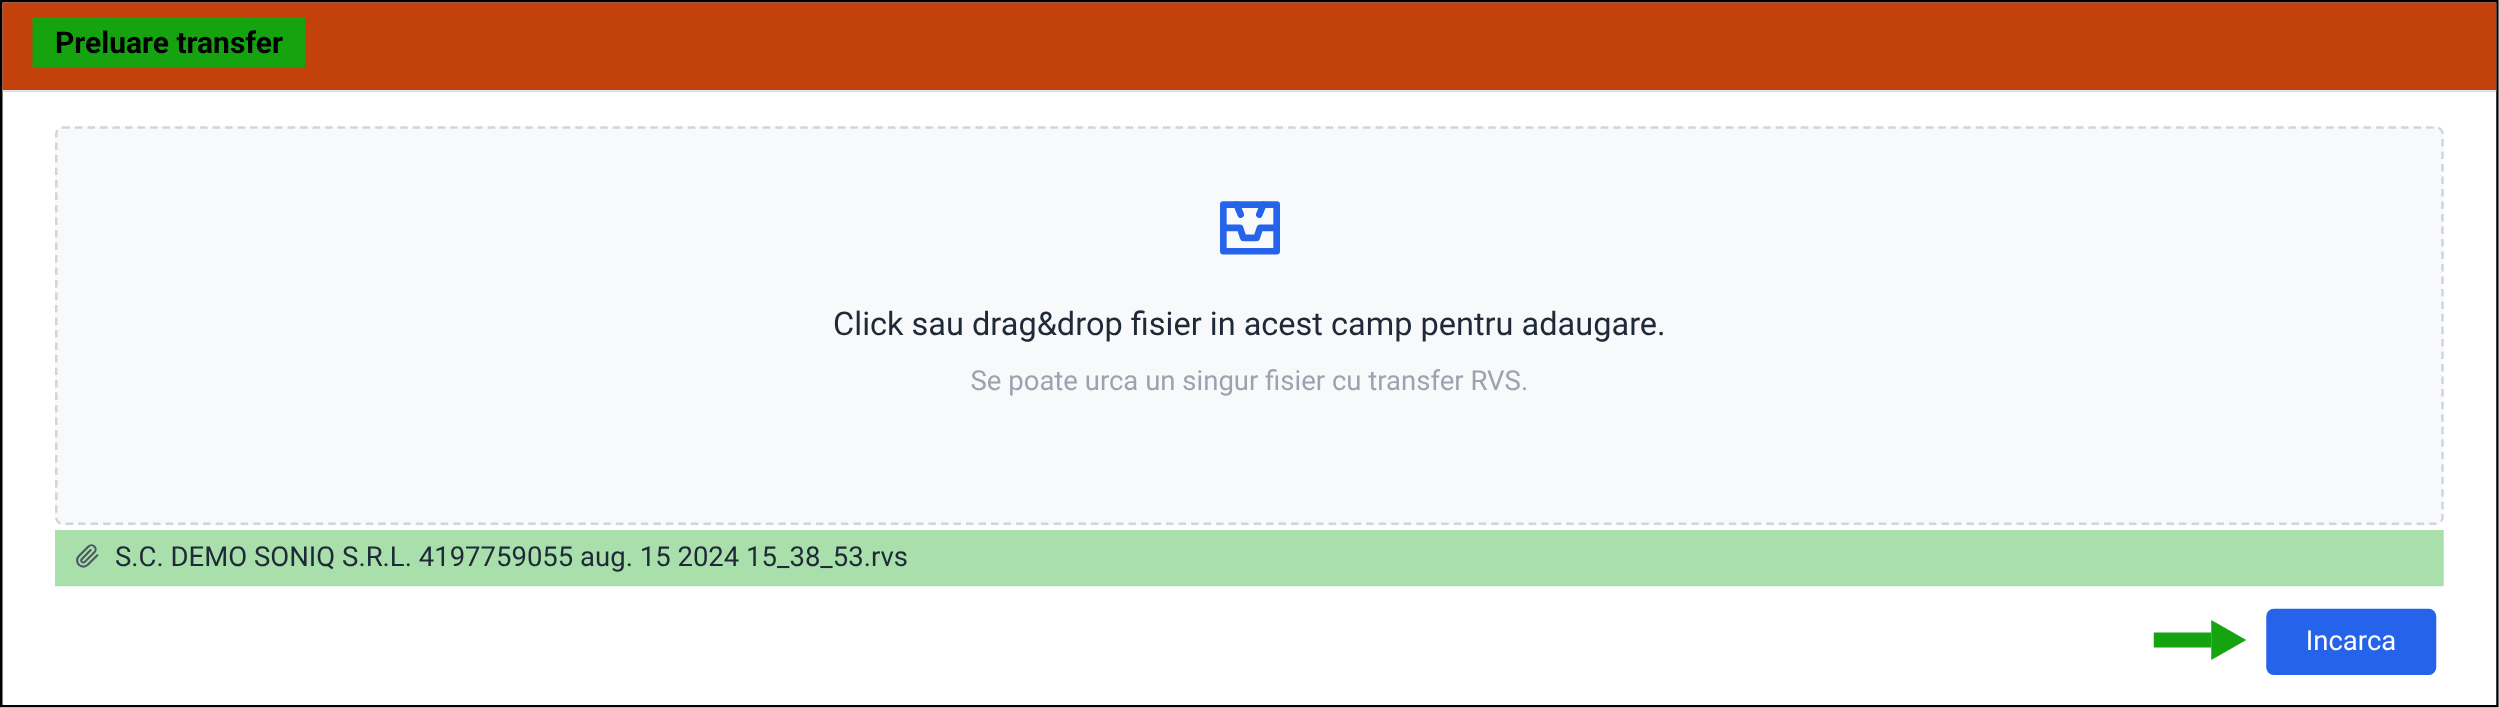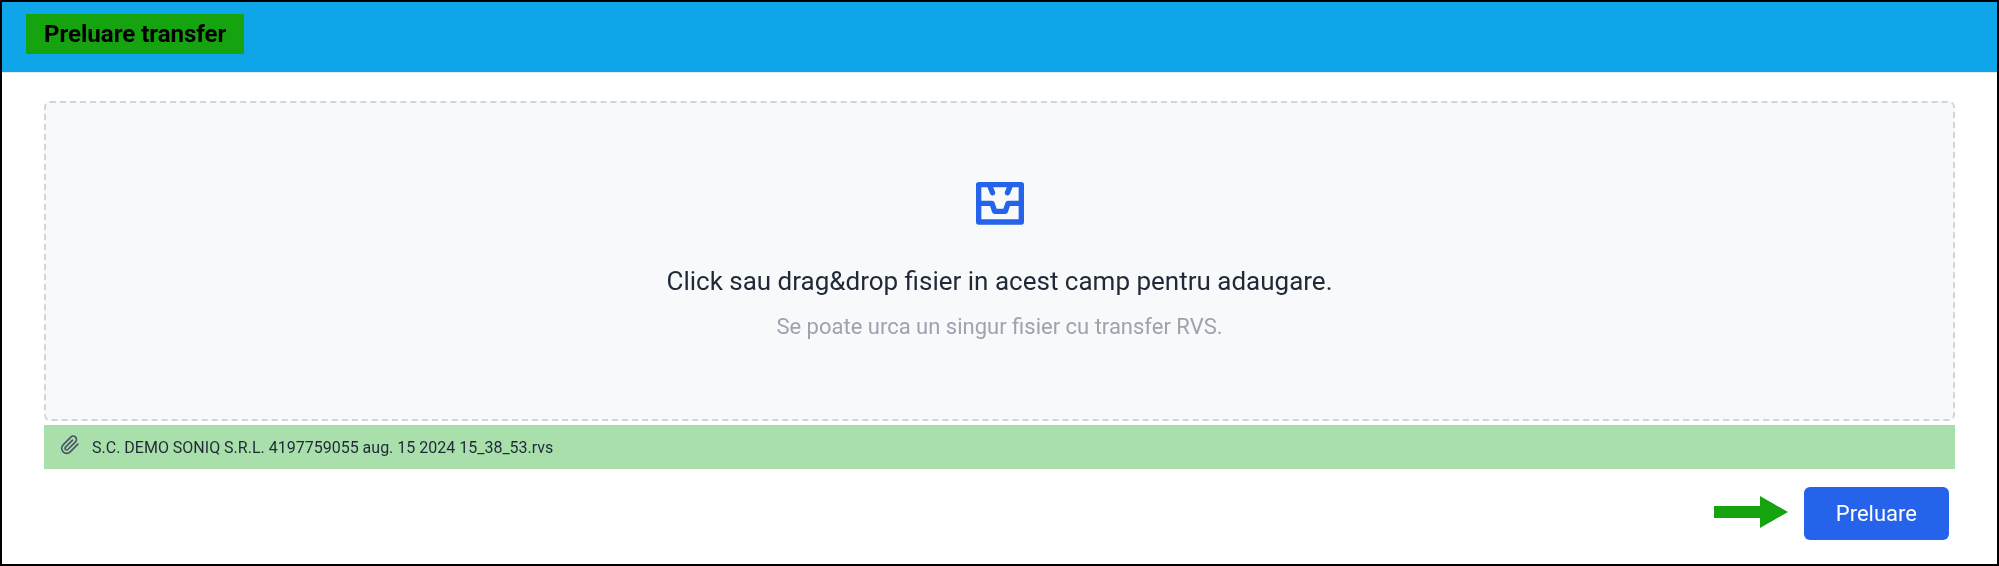--- a/index.html
+++ b/index.html
@@ -18,21 +18,21 @@
       width: 100%;
       height: 100%;
       border: 2px solid #000000;
       background: #ffffff;
       display: flex;
       flex-direction: column;
     }
     .header-bar {
       padding: 12px 24px 18px 24px;
       border-bottom: 1px solid #e5e7eb;
-      background: #0ea5e9;
+      background: #c2410c;
     }
     .title-badge {
       display: inline-block;
       background: #16a310;
       color: #000000;
       font-size: 24px;
       font-weight: 700;
       padding: 6px 18px;
     }
     .content-area {
@@ -42,21 +42,20 @@
       flex-direction: column;
     }
     .dropzone {
       flex: 1;
       border: 2px dashed #d1d5db;
       border-radius: 6px;
       background: #f8f9fa;
       display: flex;
       flex-direction: column;
       align-items: center;
-      justify-content: center;
       gap: 24px;
       padding: 50px 20px 60px 20px;
     }
     .inbox-icon svg {
       width: 64px;
       height: 64px;
     }
     .dropzone-main-text {
       font-size: 26px;
       color: #1f2937;
@@ -74,21 +73,21 @@
       gap: 12px;
       background: #a9dfab;
       padding: 10px 16px;
       margin-top: 4px;
     }
     .attachment-icon svg {
       width: 20px;
       height: 20px;
     }
     .file-name {
-      font-size: 16px;
+      font-size: 22px;
       color: #1f2937;
     }
     .footer-row {
       display: flex;
       align-items: center;
       justify-content: flex-end;
       gap: 14px;
       margin-top: 18px;
       padding-right: 6px;
     }
@@ -140,18 +139,18 @@
       <span class="file-name">S.C. DEMO SONIQ S.R.L. 4197759055 aug. 15 2024 15_38_53.rvs</span>
     </div>
 
     <div class="footer-row">
       <span class="arrow-icon">
         <svg viewBox="0 0 78 36">
           <rect x="2" y="12" width="46" height="12" fill="#16a310"></rect>
           <polygon points="48,2 76,18 48,34" fill="#16a310"></polygon>
         </svg>
       </span>
-      <button class="upload-button">Preluare</button>
+      <button class="upload-button">Incarca</button>
     </div>
 
   </div>
 
 </div>
 
 </body></html>

